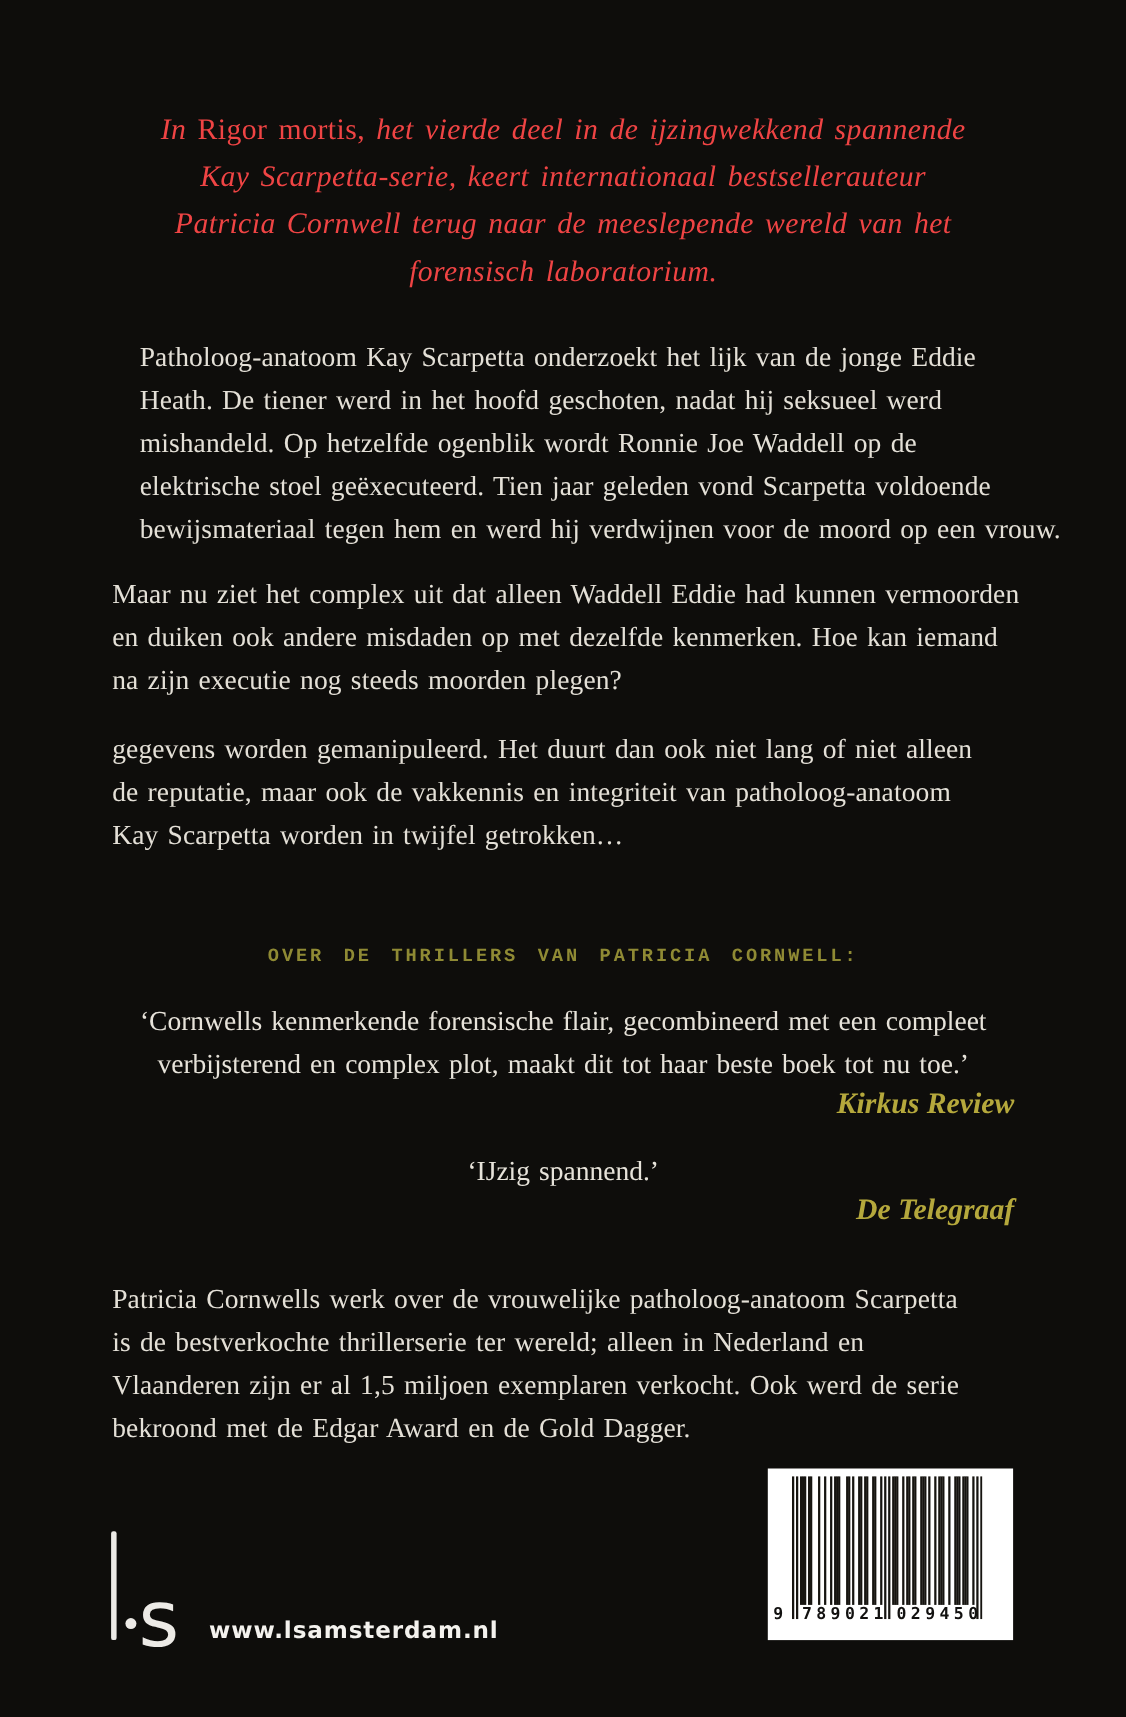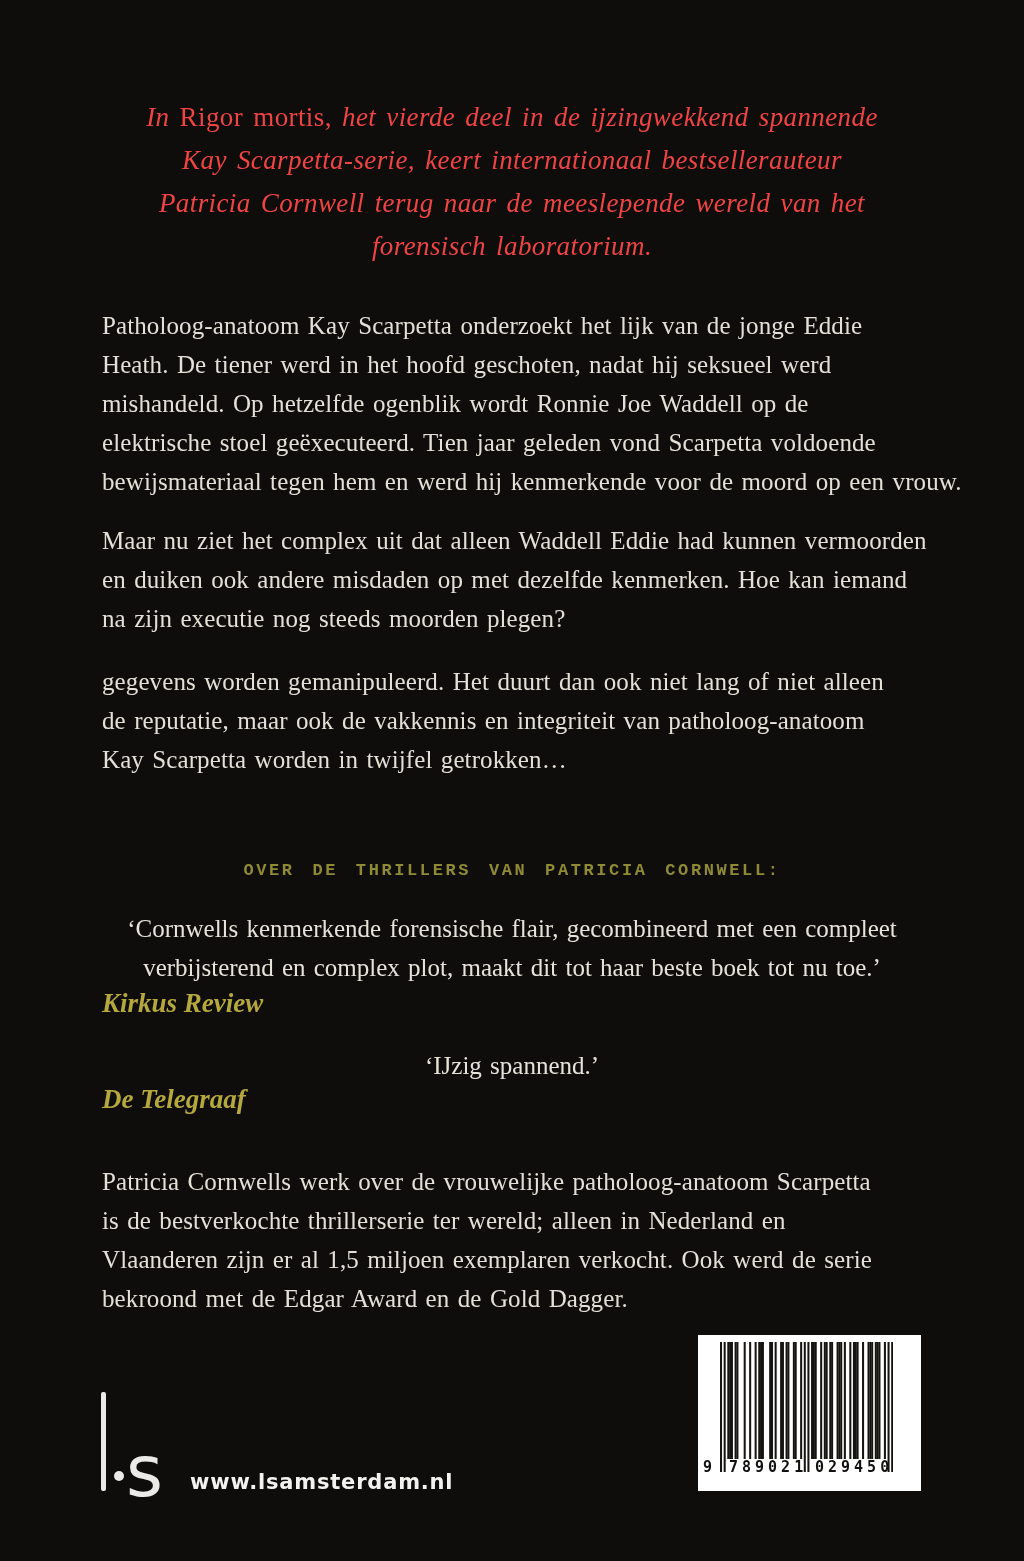--- a/index.html
+++ b/index.html
@@ -24,21 +24,21 @@
   .intro .roman{font-style:normal;}
 
   
   .body-par{
     left:102px;width:840px;
     font-size:25px;line-height:39px;
     word-spacing:2px;letter-spacing:0.1px;
     color:#e4e0d7;
   }
   .body-par div{white-space:nowrap;}
-  .p1{top:306px;}
+  .p1{top:306px;margin-left:25px;}
   .p2{top:521px;}
   .p3{top:662px;}
   .closing{top:1162px;}
 
   
   .reviews-heading{
     top:861px;left:102px;width:820px;
     text-align:center;
     font-weight:bold;
     font-size:17px;letter-spacing:2.6px;word-spacing:5px;
@@ -50,21 +50,21 @@
     text-align:center;
     font-size:25px;line-height:39px;
     word-spacing:2px;
     color:#e7e3da;
   }
   .quote div{white-space:nowrap;}
   .q1{top:909px;}
   .q2{top:1046px;}
   .source{
     left:102px;width:820px;
-    text-align:left;
+    text-align:right;
     font-style:italic;font-weight:bold;
     font-size:27px;
     color:#b5a83c;
   }
   .src1{top:988px;}
   .src2{top:1084px;}
 
   
   .logo-bar{
     left:101px;top:1392px;width:5px;height:99px;
@@ -114,21 +114,21 @@
     <div>Kay Scarpetta-serie, keert internationaal bestsellerauteur</div>
     <div>Patricia Cornwell terug naar de meeslepende wereld van het</div>
     <div>forensisch laboratorium.</div>
   </div>
 
   <div class="abs body-par p1">
     <div>Patholoog-anatoom Kay Scarpetta onderzoekt het lijk van de jonge Eddie</div>
     <div>Heath. De tiener werd in het hoofd geschoten, nadat hij seksueel werd</div>
     <div>mishandeld. Op hetzelfde ogenblik wordt Ronnie Joe Waddell op de</div>
     <div>elektrische stoel geëxecuteerd. Tien jaar geleden vond Scarpetta voldoende</div>
-    <div>bewijsmateriaal tegen hem en werd hij kenmerkende voor de moord op een vrouw.</div>
+    <div>bewijsmateriaal tegen hem en werd hij verdwijnen voor de moord op een vrouw.</div>
   </div>
 
   <div class="abs body-par p2">
     <div>Maar nu ziet het complex uit dat alleen Waddell Eddie had kunnen vermoorden</div>
     <div>en duiken ook andere misdaden op met dezelfde kenmerken. Hoe kan iemand</div>
     <div>na zijn executie nog steeds moorden plegen?</div>
   </div>
 
   <div class="abs body-par p3">
     <div>gegevens worden gemanipuleerd. Het duurt dan ook niet lang of niet alleen</div>

